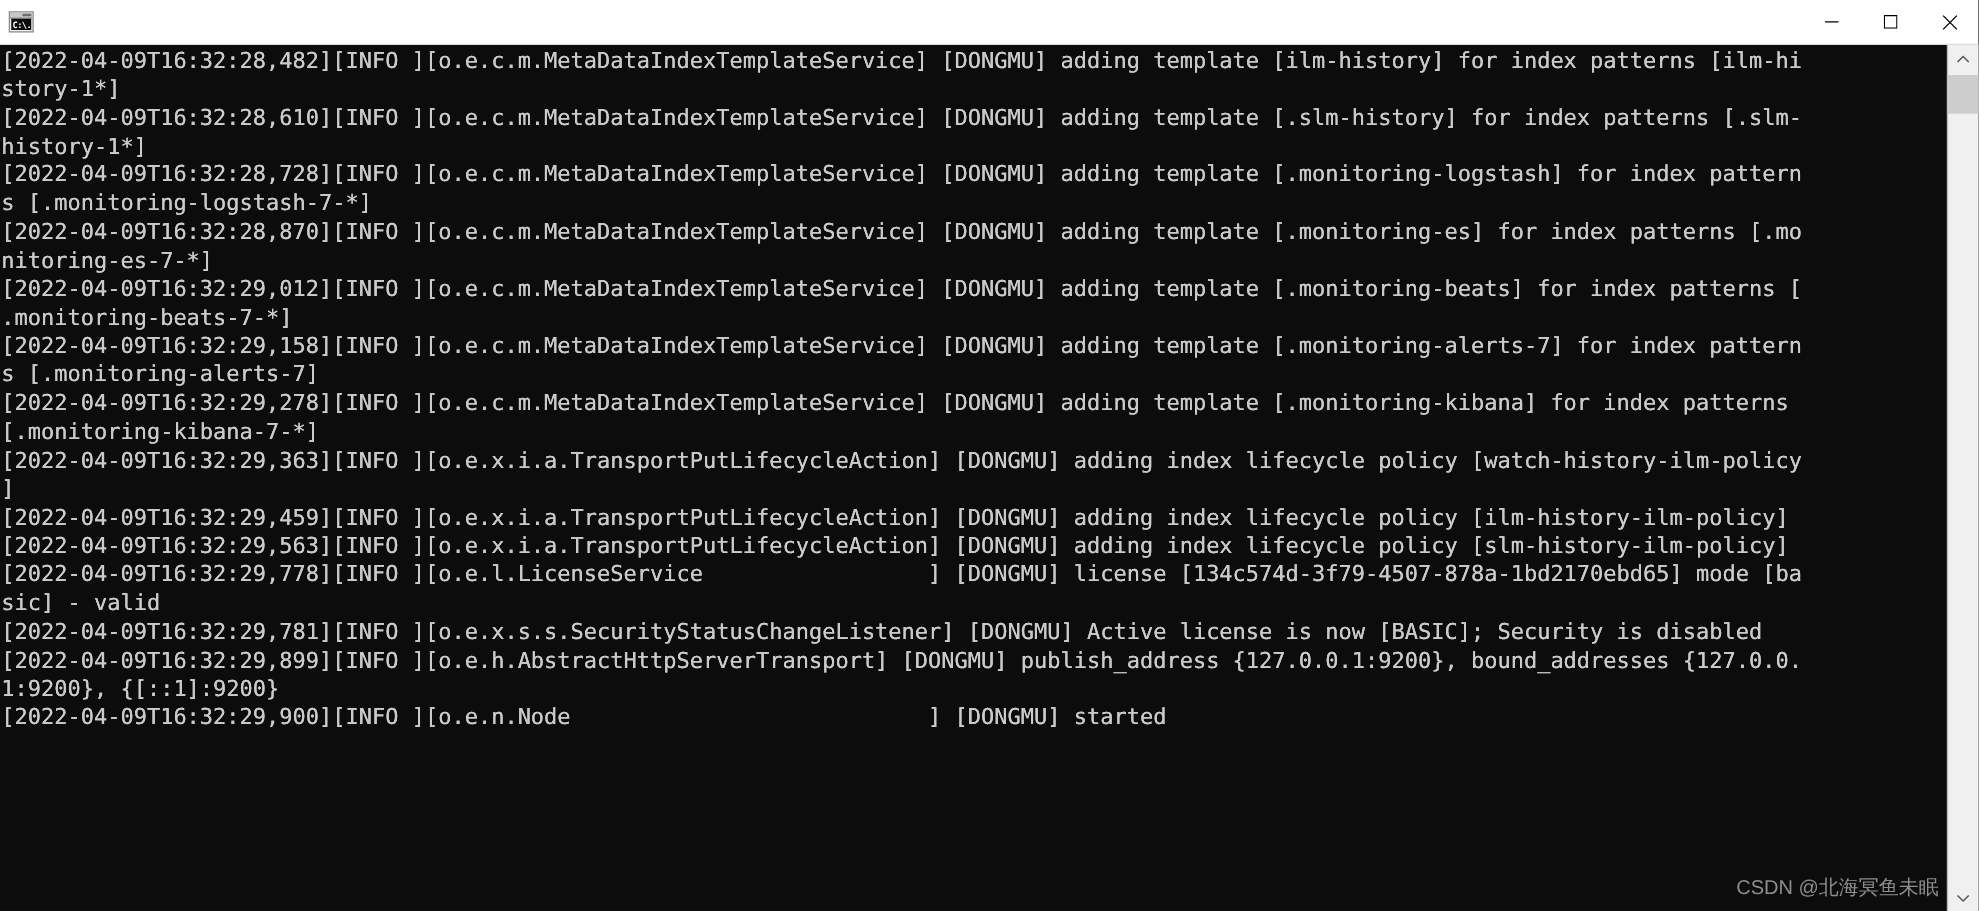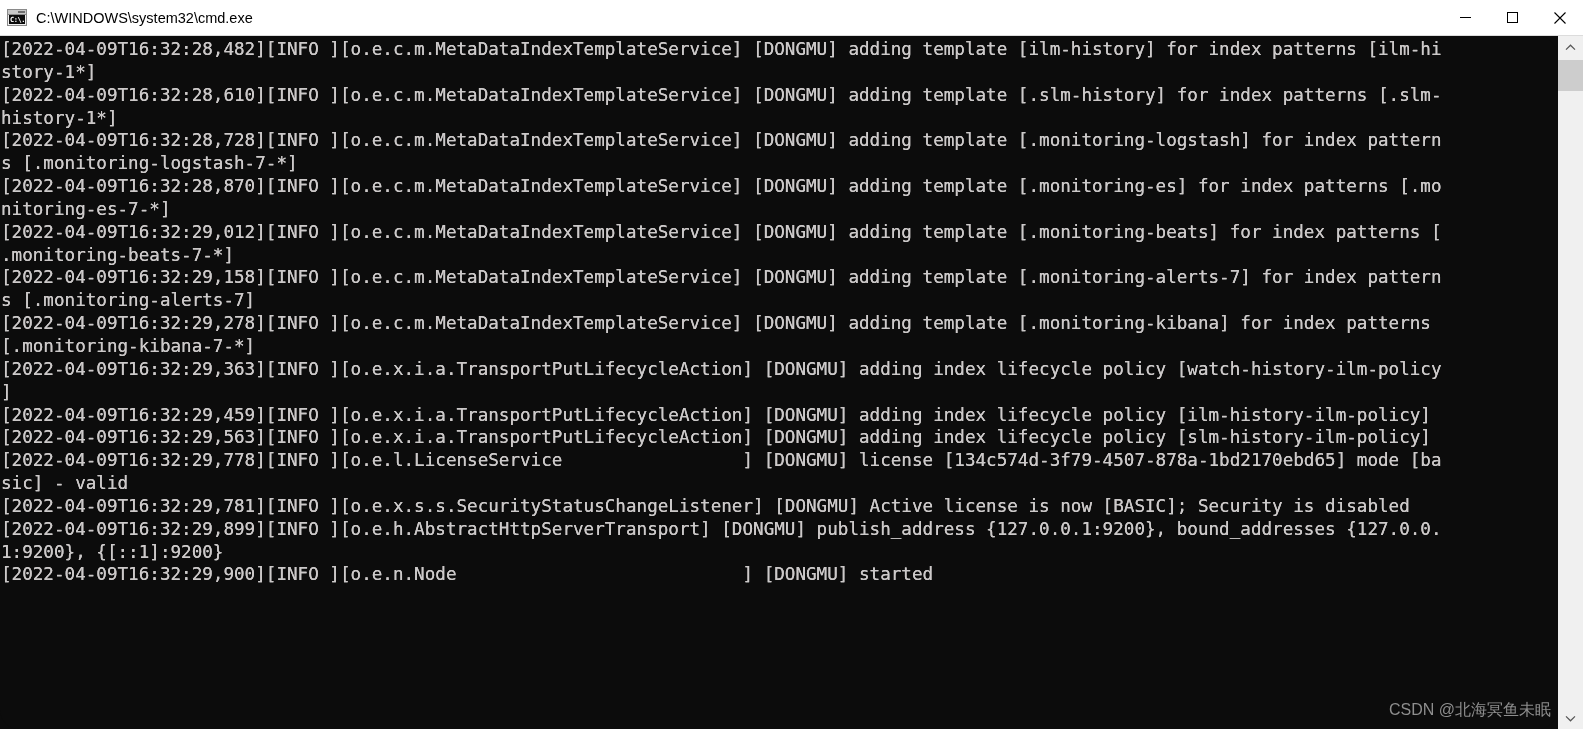--- a/index.html
+++ b/index.html
@@ -188,21 +188,20 @@
 
 <div id="window">
 
   <div id="titlebar">
     <div id="title-left">
       <span id="app-icon">
         <span class="icon-titlebar"></span>
         <span class="icon-btns"></span>
         <span class="icon-screen">C:\.</span>
       </span>
-      <span id="title-text">C:\WINDOWS\system32\cmd.exe</span>
     </div>
     <div id="window-controls">
       <button class="winbtn" aria-label="Minimize">
         <svg width="11" height="11" viewBox="0 0 11 11">
           <rect x="0" y="5" width="11" height="1" fill="#000000"></rect>
         </svg>
       </button>
       <button class="winbtn" aria-label="Maximize">
         <svg width="11" height="11" viewBox="0 0 11 11">
           <rect x="0.5" y="0.5" width="10" height="10" fill="none" stroke="#000000" stroke-width="1"></rect>

